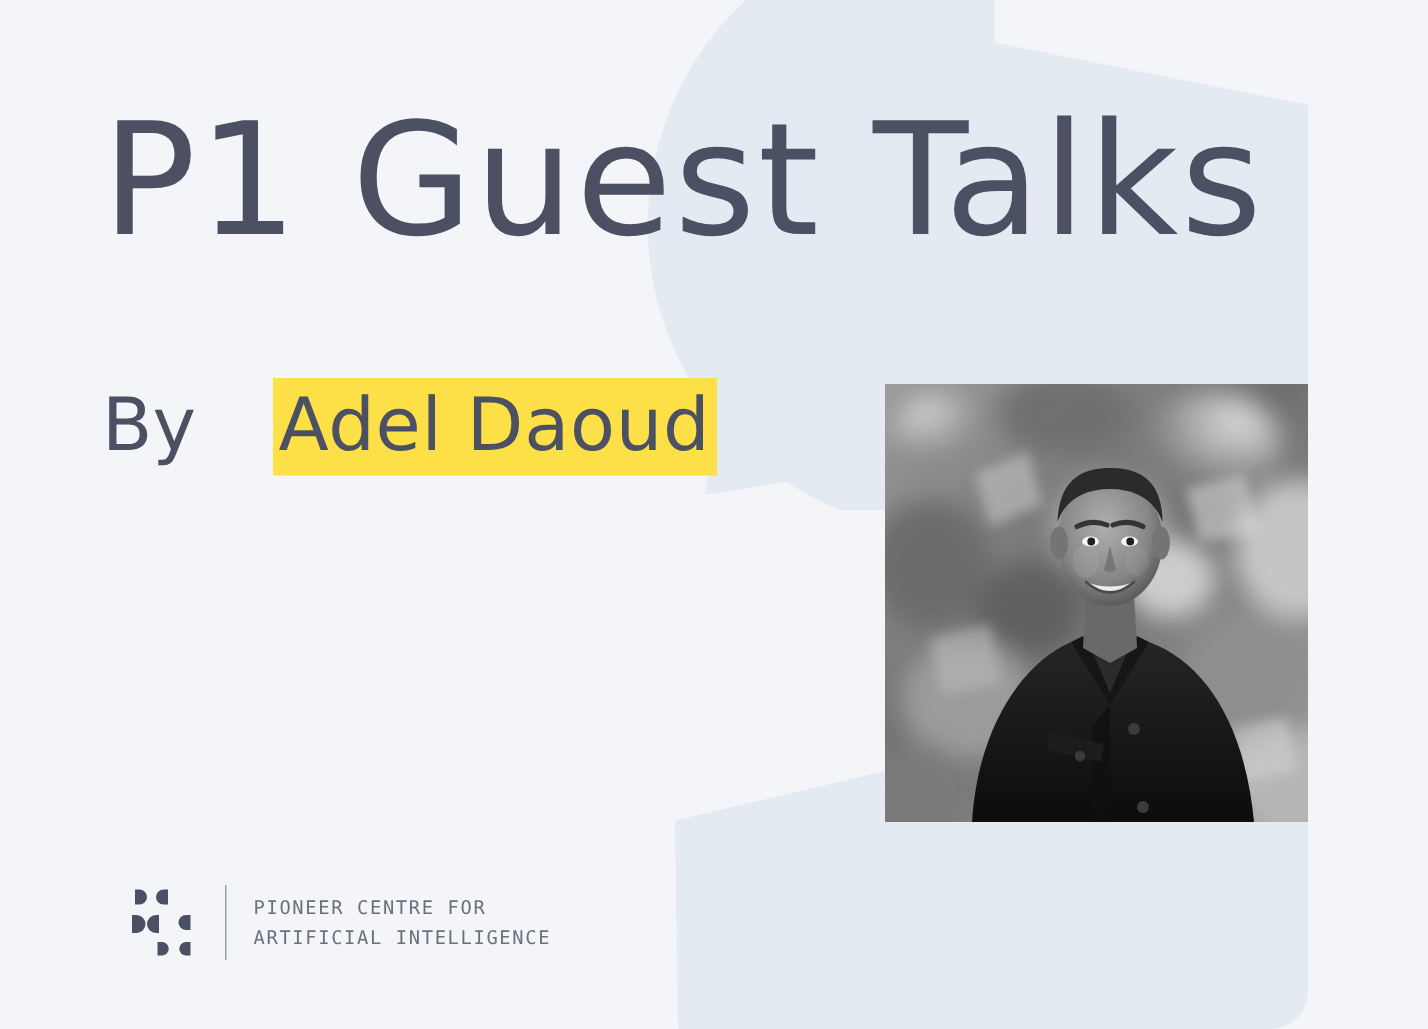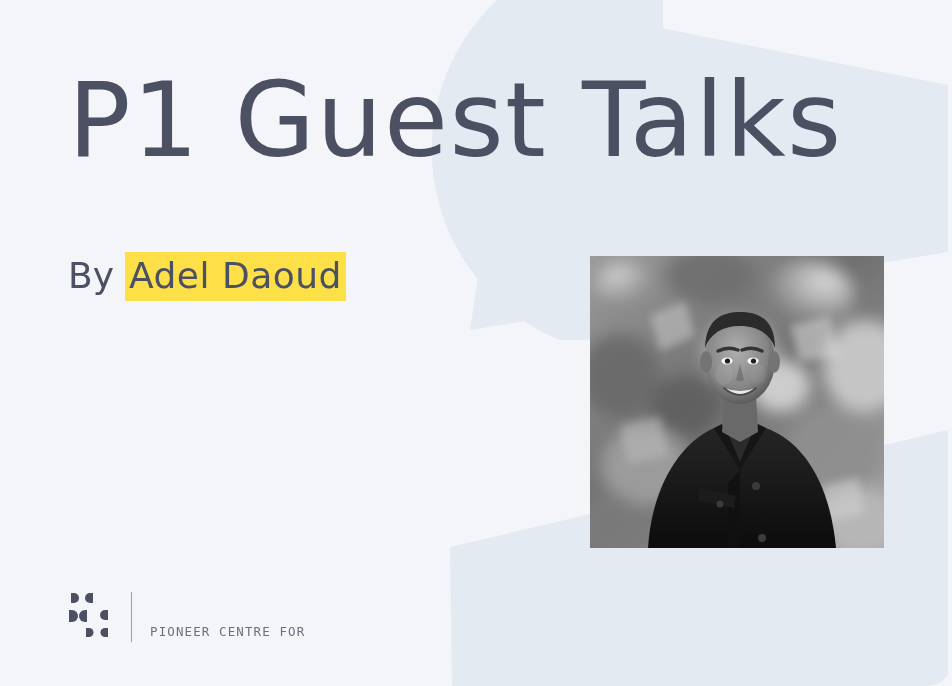--- a/index.html
+++ b/index.html
@@ -9,21 +9,21 @@
   body {
     width: 952px;
     height: 686px;
     overflow: hidden;
     font-family: "DejaVu Sans", sans-serif;
     background: #f3f5f9;
   }
 
   .slide {
     position: relative;
-    width: 952px;
+    width: 872px;
     height: 686px;
     background: #f3f5f9;
     overflow: hidden;
     border-radius: 25px;
   }
 
   
   .bg-layer {
     position: absolute;
     inset: 0;
@@ -48,24 +48,25 @@
   }
 
   
   .byline {
     position: absolute;
     left: 68px;
     top: 252px;
     display: flex;
     align-items: baseline;
     font-family: "DejaVu Sans", sans-serif;
-    font-size: 36px;
+    font-size: 49px;
     font-weight: 400;
     color: #4b5063;
     white-space: nowrap;
+    gap: 40px;
   }
   .byline-prefix {
     letter-spacing: 0px;
   }
   .byline-name {
     margin-left: 11px;
     padding: 3px 4px 5px 4px;
     background: #fde047;
     letter-spacing: 0.5px;
     color: #4b5063;
@@ -83,24 +84,24 @@
   }
   .photo svg {
     display: block;
     width: 294px;
     height: 292px;
   }
 
   
   .logo-lockup {
     position: absolute;
-    left: 67px;
+    left: 86px;
     top: 588px;
     display: flex;
-    align-items: flex-end;
+    align-items: center;
   }
   .logo-mark {
     width: 54px;
     height: 54px;
     flex: none;
   }
   .logo-mark svg {
     display: block;
   }
   .logo-divider {
@@ -253,16 +254,17 @@
           <path d="M41 22 h-3 a5 5 0 0 0 0 10 h3 Z"></path>
 
           <path d="M19 40 h3 a4.5 4.5 0 0 1 0 9 h-3 Z"></path>
           <path d="M41 40 h-3 a4.5 4.5 0 0 0 0 9 h3 Z"></path>
         </g>
       </svg>
     </div>
     <div class="logo-divider"></div>
     <div class="logo-text">
       <div>PIONEER CENTRE FOR</div>
+      <div>ARTIFICIAL INTELLIGENCE</div>
     </div>
   </div>
 
 </div>
 
 </body></html>

